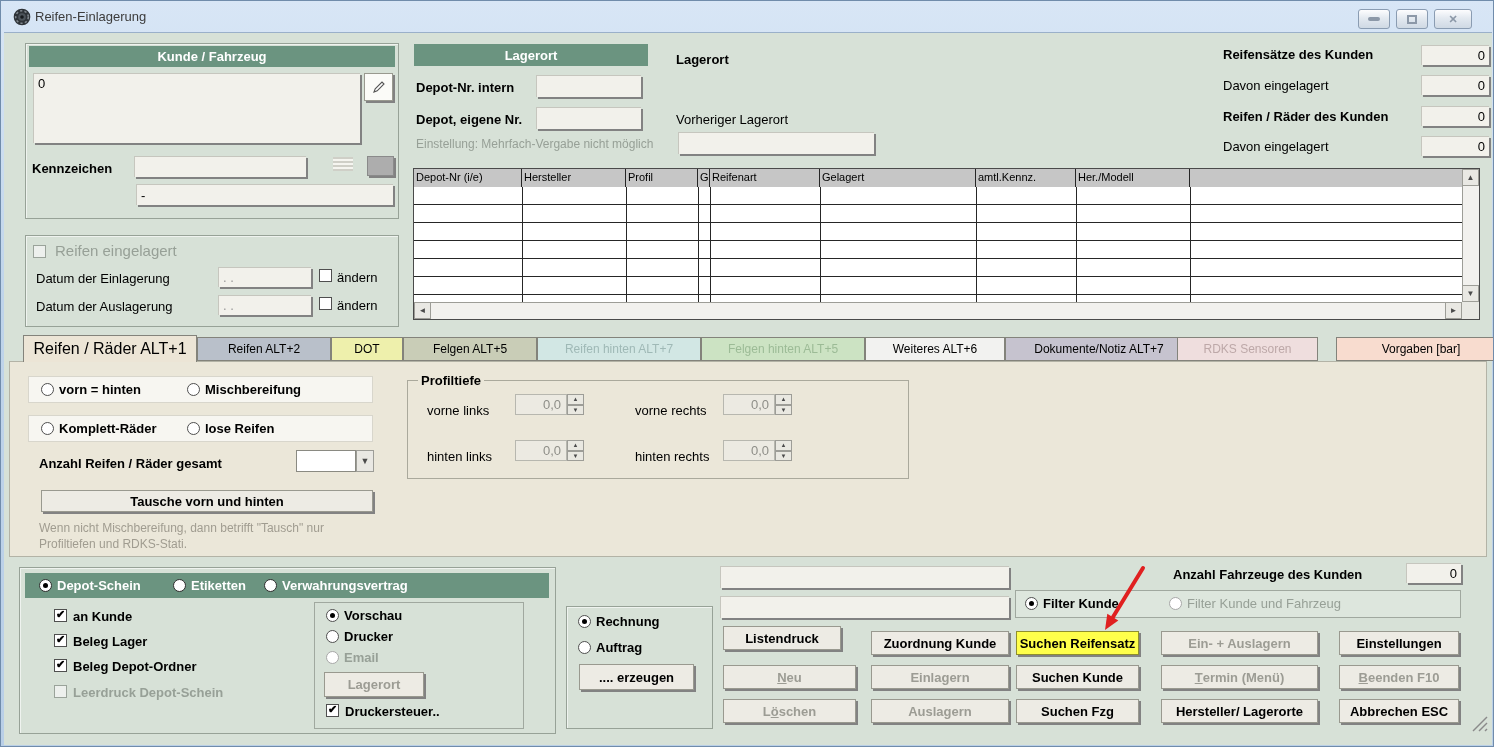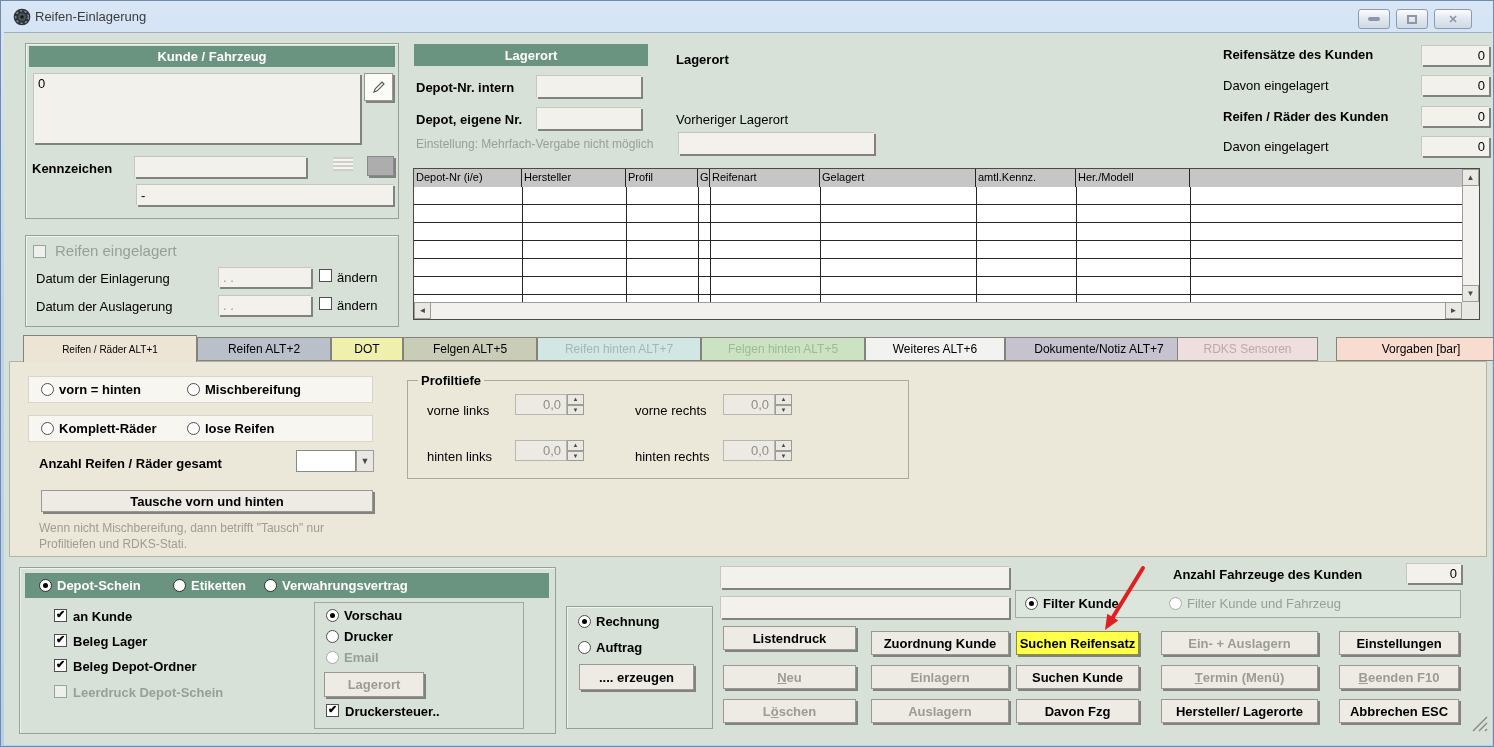--- a/index.html
+++ b/index.html
@@ -19,21 +19,21 @@
   .field.num{text-align:right}
   .btn{position:absolute;background:#edebe4;border:1px solid #99998f;box-shadow:2px 2px 0 #828282;font-family:inherit;font-size:13px;font-weight:bold;color:#000;display:flex;align-items:center;justify-content:center;white-space:nowrap;cursor:pointer}
   .btn.dis{color:#9c9c94}
   .cb{position:absolute;width:13px;height:13px;background:#fff;border:1px solid #4f4f4f}
   .cb.on::after{content:"✔";position:absolute;left:1px;top:-2px;font-size:11px;font-weight:bold;color:#000;line-height:13px}
   .cb.dis{border-color:#9aa39a;background:#edf0ed}
   .rd{position:absolute;width:13px;height:13px;border-radius:50%;background:#fff;border:1px solid #4f4f4f}
   .rd.on::after{content:"";position:absolute;left:3px;top:3px;width:5px;height:5px;border-radius:50%;background:#000}
   .rd.dis{border-color:#a8a8a8}
   .tab{position:absolute;top:336px;height:24px;border:1px solid #83837b;display:flex;align-items:center;justify-content:center;font-size:12px;white-space:nowrap;overflow:hidden;cursor:pointer}
-  .tab.active{top:334px;height:27px;z-index:3;border-bottom:0;font-size:10px}
+  .tab.active{top:334px;height:27px;z-index:3;border-bottom:0;font-size:16px}
   .tabpanel{position:absolute;left:8px;top:360px;width:1478px;height:196px;background:var(--beige);border:1px solid #b3b3a6}
   .strip{position:absolute;background:#f7f6f1;border:1px solid #d8d6cc}
   .note{position:absolute;font-size:12px;color:#a09c90;white-space:nowrap}
   fieldset.group{position:absolute;border:1px solid #aaa99c;padding:0}
   fieldset.group legend{font-size:13px;font-weight:bold;margin-left:10px;padding:0 3px}
   .spin-f{position:absolute;background:#eceae2;border:1px solid #b7b7af;color:#8e8e88;font-size:13px;text-align:right;padding:2px 5px}
   .spin-b{position:absolute;display:flex;flex-direction:column}
   .spin-b div{flex:1;background:#e9e8e1;border:1px solid #9d9d97;font-size:6px;color:#4a4a4a;display:flex;align-items:center;justify-content:center}
   .thead{position:absolute;display:flex;background:#c6c6c6;border-bottom:1px solid #262626}
   .th{height:18px;background:#c6c6c6;border-right:1px solid #262626;font-size:11px;padding:2px 2px 0 2px;white-space:nowrap;overflow:hidden;color:#000}
@@ -241,33 +241,33 @@
   <div class="btn" style="left:578px;top:663px;width:115px;height:26px">.... erzeugen</div>
 
   <div class="lbl b" style="left:1172px;top:566px">Anzahl Fahrzeuge des Kunden</div>
   <div class="field num" style="left:1405px;top:562px;width:55px;height:20px">0</div>
   <div class="abs" style="left:1014px;top:589px;width:446px;height:28px;border:1px solid #a0a89f;background:#dde6dd"></div>
   <span class="rd on" style="left:1024px;top:596px"></span>
   <div class="lbl b" style="left:1042px;top:595px">Filter Kunde</div>
   <span class="rd dis" style="left:1168px;top:596px"></span>
   <div class="lbl dim" style="left:1186px;top:595px">Filter Kunde und Fahrzeug</div>
 
-  <div class="btn" style="left:722px;top:625px;width:133px;height:24px">Listendruck</div>
+  <div class="btn" style="left:722px;top:625px;width:118px;height:24px">Listendruck</div>
   <div class="btn" style="left:870px;top:630px;width:138px;height:24px">Zuordnung Kunde</div>
   <div class="btn" style="left:1015px;top:630px;width:123px;height:24px;background:var(--yellow);border-color:#8f8f2e">Suchen Reifensatz</div>
   <div class="btn dis" style="left:1160px;top:630px;width:157px;height:24px">Ein- + Auslagern</div>
   <div class="btn" style="left:1338px;top:630px;width:120px;height:24px">Einstellungen</div>
   <div class="btn dis" style="left:722px;top:664px;width:133px;height:24px"><u>N</u>eu</div>
   <div class="btn dis" style="left:870px;top:664px;width:138px;height:24px">Einlagern</div>
   <div class="btn" style="left:1015px;top:664px;width:123px;height:24px">Suchen Kunde</div>
   <div class="btn dis" style="left:1160px;top:664px;width:157px;height:24px"><u>T</u>ermin (Menü)</div>
   <div class="btn dis" style="left:1338px;top:664px;width:120px;height:24px"><u>B</u>eenden F10</div>
   <div class="btn dis" style="left:722px;top:698px;width:133px;height:24px">L<u>ö</u>schen</div>
   <div class="btn dis" style="left:870px;top:698px;width:138px;height:24px">Auslagern</div>
-  <div class="btn" style="left:1015px;top:698px;width:123px;height:24px">Davon Fzg</div>
+  <div class="btn" style="left:1015px;top:698px;width:123px;height:24px">Suchen Fzg</div>
   <div class="btn" style="left:1160px;top:698px;width:157px;height:24px">Hersteller/ Lagerorte</div>
   <div class="btn" style="left:1338px;top:698px;width:120px;height:24px">Abbrechen ESC</div>
 
   <svg class="abs" style="left:1090px;top:556px;z-index:5" width="70" height="80" viewBox="0 0 70 80">
     <line x1="52" y1="11" x2="22" y2="60" style="stroke:var(--red)" stroke-width="4" stroke-linecap="round"></line>
     <polygon points="14,73 16.3,56.8 27.3,63.6" style="fill:var(--red)"></polygon>
   </svg>
 
   <svg class="abs" style="left:1468px;top:712px" width="20" height="20" viewBox="0 0 20 20">
     <line x1="18" y1="4" x2="4" y2="18" stroke="#8a8a8a" stroke-width="1.5"></line>

